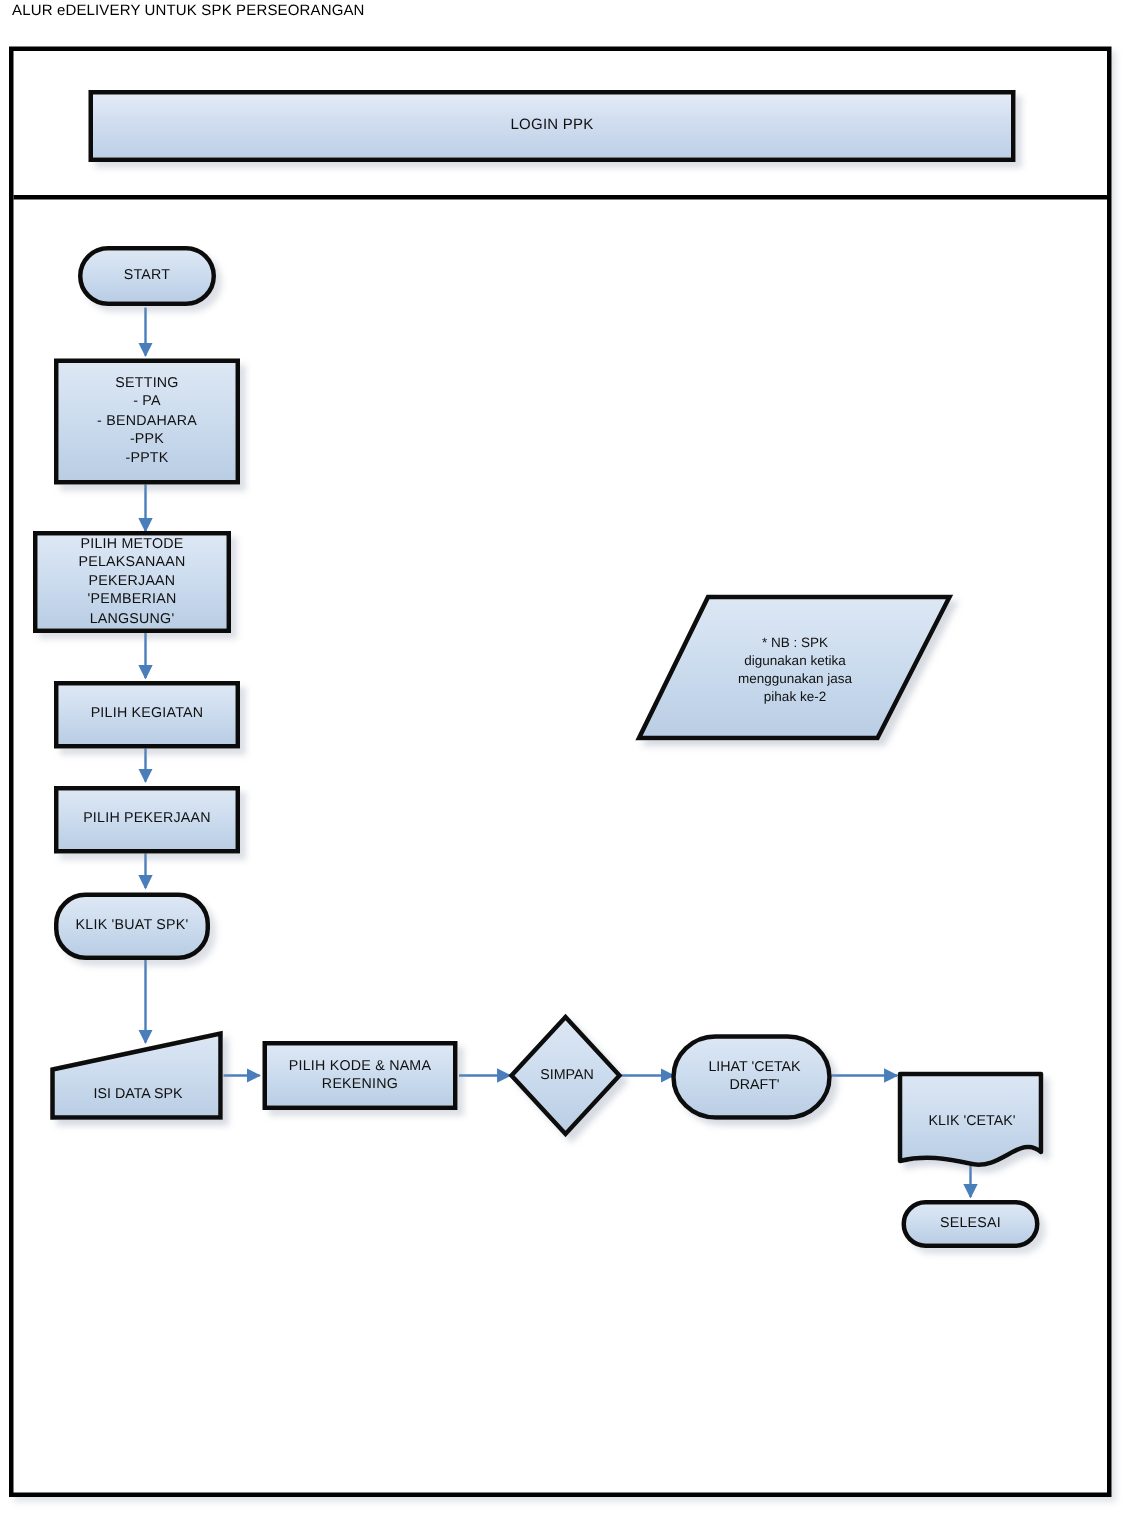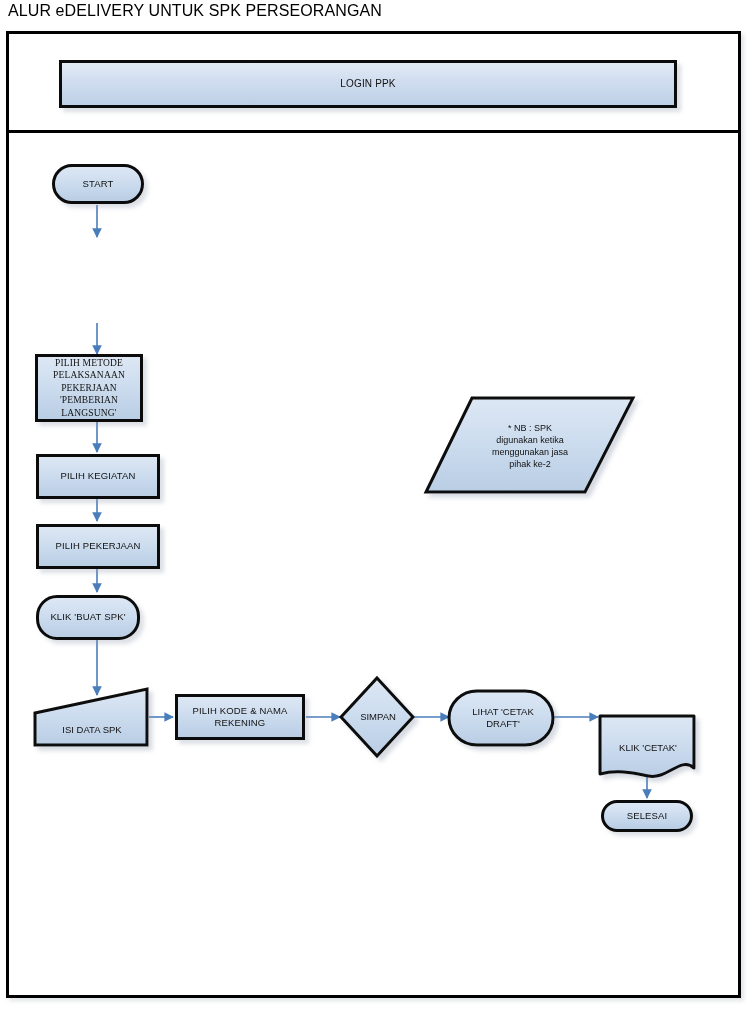--- a/index.html
+++ b/index.html
@@ -15,21 +15,21 @@
     -webkit-font-smoothing: antialiased;
     position: relative;
     overflow: hidden;
   }
 
   
   #page-title {
     position: absolute;
     left: 8px;
     top: 2px;
-    font-size: 16px;
+    font-size: 10px;
     color: #000000;
     letter-spacing: 0.1px;
     white-space: nowrap;
   }
 
   
   #diagram-frame {
     position: absolute;
     left: 6px;
     top: 31px;
@@ -173,22 +173,29 @@
 
           <line x1="638" y1="716" x2="638" y2="764"></line>
         </g>
       </svg>
     </div>
 
     <div class="node stadium" style="left:43px; top:130px; width:92px; height:40px;">
       <span class="label">START</span>
     </div>
 
-
-    <div class="node rect" style="left:26px; top:320px; width:108px; height:68px;font-family:Liberation Serif, serif;">
+    <div class="node rect" style="left:27px; top:205px; width:124px; height:84px;">
+      <span class="label">SETTING
+- PA
+- BENDAHARA
+-PPK
+-PPTK</span>
+    </div>
+
+    <div class="node rect" style="left:13px; top:320px; width:132px; height:68px;">
       <span class="label">PILIH METODE
 PELAKSANAAN
 PEKERJAAN
 'PEMBERIAN
 LANGSUNG'</span>
     </div>
 
     <div class="node rect" style="left:27px; top:490px; width:124px; height:45px;">
       <span class="label">PILIH PEKERJAAN</span>
     </div>

